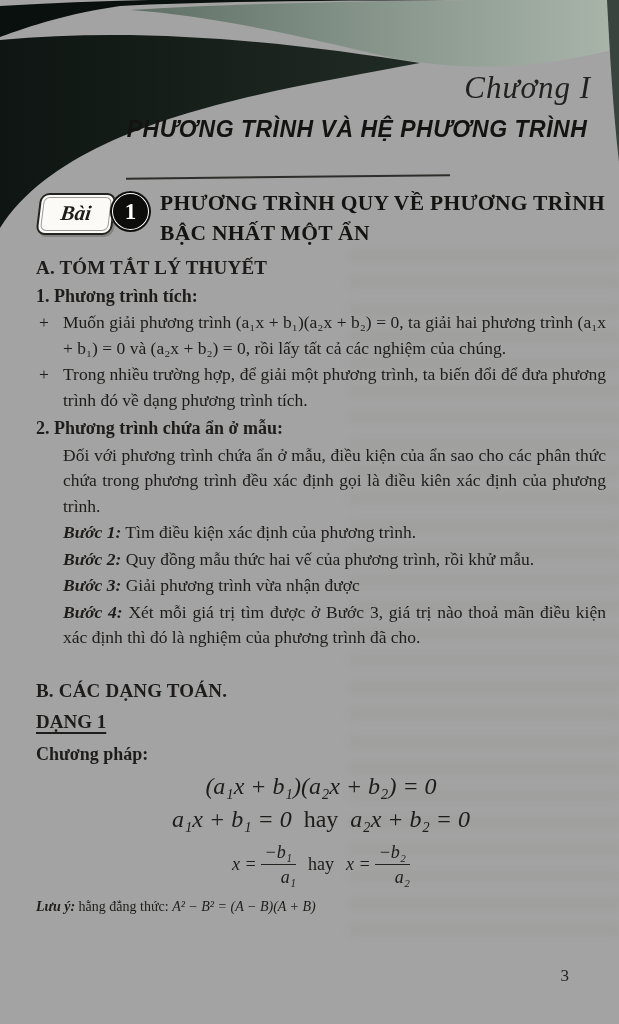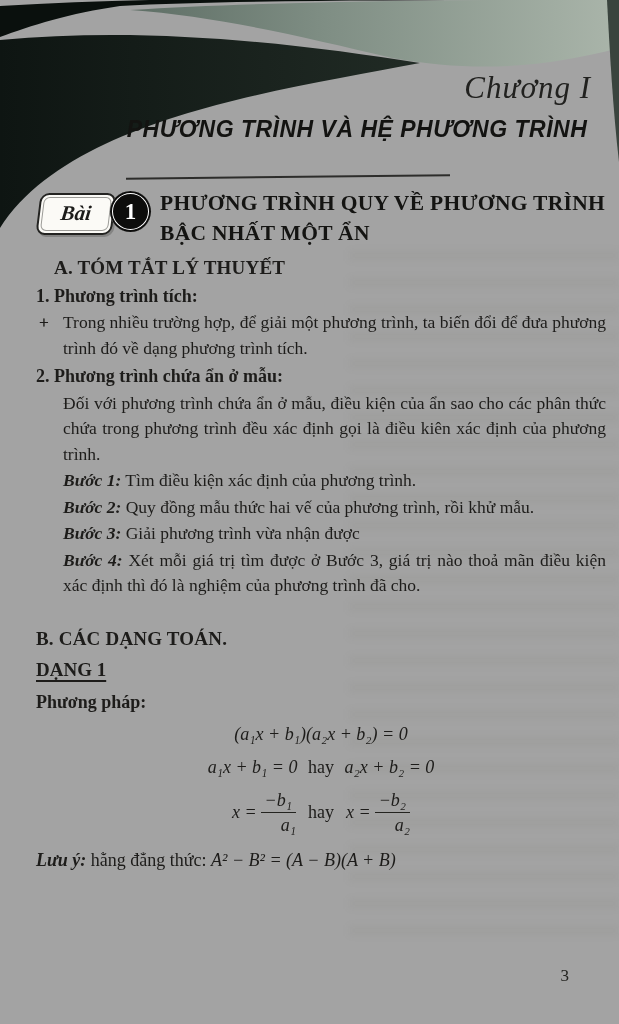--- a/index.html
+++ b/index.html
@@ -52,42 +52,42 @@
   .badge-label{font-style:italic;font-weight:bold;font-size:21px;color:#1c1c1a;}
   .badge-circle{
     position:absolute;left:74px;top:3px;width:41px;height:41px;border-radius:50%;
     background:#0d0d0c;color:#fff;display:flex;align-items:center;justify-content:center;
     font-weight:bold;font-size:23px;box-shadow:inset 0 0 0 2px #0d0d0c, inset 0 0 0 3px #fff;
   }
   .lesson-title{
     flex:1;font-weight:bold;font-size:21.5px;line-height:30px;
     text-align:left;color:#141412;letter-spacing:.3px;
   }
-  .sec-heading{font-weight:bold;font-size:19px;margin-top:7px;text-align:left;letter-spacing:.2px;margin-left:18px;}
+  .sec-heading{font-weight:bold;font-size:19px;margin-top:7px;text-align:left;letter-spacing:.2px;}
   .topic-heading{font-weight:bold;font-size:18px;margin-top:3px;text-align:left;}
   .bullet{position:relative;padding-left:27px;margin-top:1px;}
   .bullet .marker{position:absolute;left:3px;top:0;font-weight:normal;}
   .topic-body{margin-left:27px;margin-top:1px;}
   .step{margin-left:27px;margin-top:1px;}
   .step-label{font-weight:bold;font-style:italic;}
   .sectionB{margin-top:27px;font-weight:bold;font-size:19px;text-align:left;letter-spacing:.2px;}
   .dang-label{font-size:19px;margin-top:6px;}
   .dang-label span{font-weight:bold;text-decoration:underline;text-underline-offset:4px;text-decoration-thickness:2px;}
   .dang-title{text-align:center;font-weight:bold;font-size:19px;margin-top:3px;letter-spacing:.2px;}
   .method{font-weight:bold;font-size:18px;margin-top:7px;text-align:left;}
-  .eq{ment:0;text-align:center;font-style:italic;font-size:18px;margin-top:7px;}
+  .eq{ment:0;text-align:center;font-style:italic;font-size:24px;margin-top:7px;}
   .eq .up{font-style:normal;padding:0 6px;}
   .eq-frac-row{
     display:flex;justify-content:center;align-items:center;gap:4px;
     font-style:italic;font-size:18px;margin-top:9px;
   }
   .frac{display:inline-block;text-align:right;line-height:22px;vertical-align:middle;}
   .frac .num{display:block;border-bottom:1.6px solid #23231f;padding:0 4px 1px;}
   .frac .den{display:block;padding-top:1px;}
-  .note{margin-top:12px;font-size:18px;text-align:left;}
+  .note{margin-top:6px;font-size:14px;text-align:left;}
   .note-label{font-weight:bold;font-style:italic;}
   .note-formula{font-style:italic;}
   .page-num{position:absolute;right:50px;bottom:38px;font-size:17px;color:#23231f;}
 </style>
 </head>
 <body>
 
 <div class="page">
 
   <svg class="header-art" viewBox="0 0 619 240" width="619" height="240" aria-hidden="true">
@@ -127,20 +127,21 @@
       </div>
       <div class="lesson-title">PHƯƠNG TRÌNH QUY VỀ PHƯƠNG TRÌNH BẬC NHẤT MỘT ẨN</div>
     </div>
 
     <div class="sec-heading">A. TÓM TẮT LÝ THUYẾT</div>
 
     <div class="topic-heading">1. Phương trình tích:</div>
 
     <div class="bullet">
       <span class="marker">+</span>
+      <span>Muốn giải phương trình (a₁x + b₁)(a₂x + b₂) = 0, ta giải hai phương trình (a₁x + b₁) = 0 và (a₂x + b₂) = 0, rồi lấy tất cả các nghiệm của chúng.</span>
     </div>
     <div class="bullet">
       <span class="marker">+</span>
       <span>Trong nhiều trường hợp, để giải một phương trình, ta biến đổi để đưa phương trình đó về dạng phương trình tích.</span>
     </div>
 
     <div class="topic-heading">2. Phương trình chứa ẩn ở mẫu:</div>
 
     <div class="topic-body">Đối với phương trình chứa ẩn ở mẫu, điều kiện của ẩn sao cho các phân thức chứa trong phương trình đều xác định gọi là điều kiên xác định của phương trình.</div>
 
@@ -161,21 +162,21 @@
       <span>Xét mỗi giá trị tìm được ở Bước 3, giá trị nào thoả mãn điều kiện xác định thì đó là nghiệm của phương trình đã cho.</span>
     </div>
 
     <div class="sectionB">B. CÁC DẠNG TOÁN.</div>
 
     <div class="dang-label">
       <span>DẠNG 1</span>
     </div>
 
 
-    <div class="method">Phương pháp:</div>
+    <div class="method">Chương pháp:</div>
 
     <div class="eq">(a₁x + b₁)(a₂x + b₂) = 0</div>
 
     <div class="eq">
       <span>a₁x + b₁ = 0</span>
       <span class="up">hay</span>
       <span>a₂x + b₂ = 0</span>
     </div>
 
     <div class="eq-frac-row">

